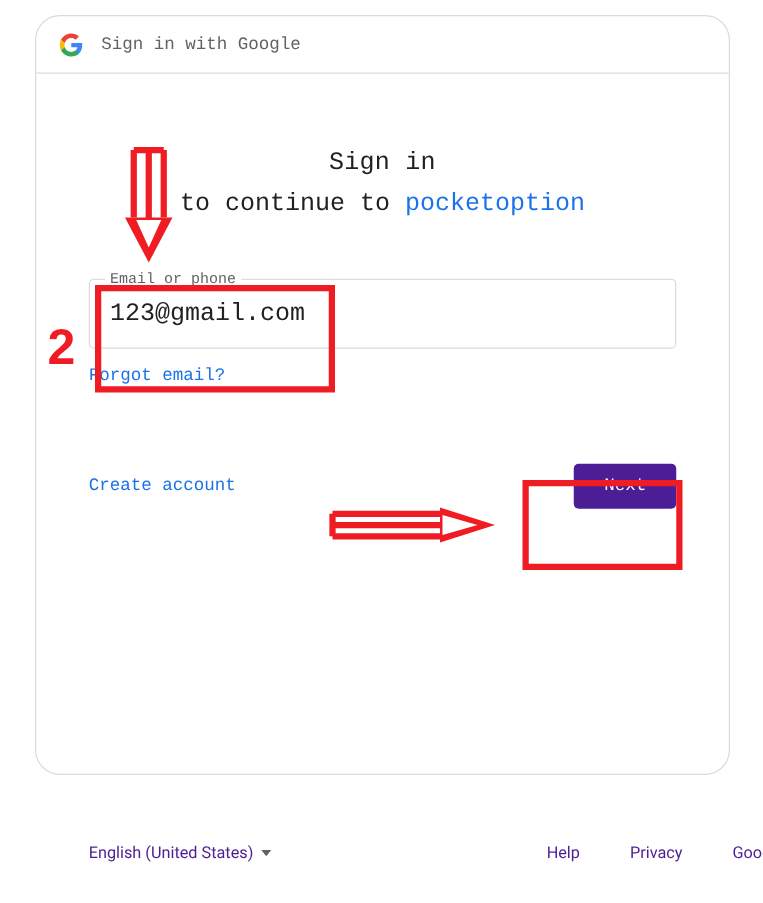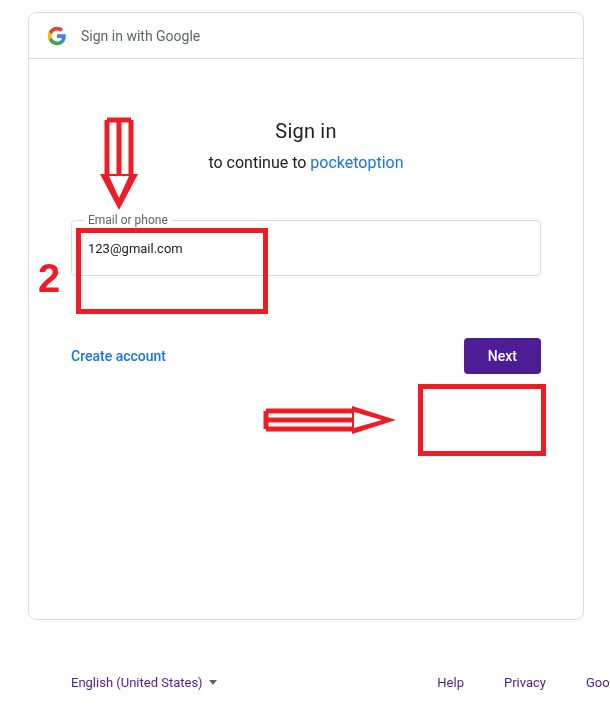--- a/index.html
+++ b/index.html
@@ -11,23 +11,24 @@
       position: relative;
       color: #202124;
     }
     .card {
       position: absolute;
       left: 28px;
       top: 12px;
       width: 556px;
       height: 608px;
       border: 1px solid #dadce0;
-      border-radius: 8px;
+      border-radius: 20px;
       overflow: hidden;
       background: #fff;
+      font-family: Liberation Mono, monospace;
     }
     .card-header {
       height: 46px;
       border-bottom: 1px solid #dadce0;
       display: flex;
       align-items: center;
       padding: 0 18px;
       gap: 14px;
     }
     .google-logo { width: 20px; height: 20px; display: block; }
@@ -39,21 +40,21 @@
     .title {
       text-align: center;
       font-size: 20px;
       font-weight: 400;
       color: #202124;
       margin-bottom: 10px;
       letter-spacing: 0.2px;
     }
     .subtitle {
       text-align: center;
-      font-size: 16px;
+      font-size: 20px;
       color: #202124;
       margin-bottom: 48px;
     }
     .subtitle .app-link { color: #1a73e8; }
     .field-wrap { position: relative; margin-bottom: 12px; }
     .input-outline {
       width: 100%;
       height: 56px;
       border: 1px solid #dadce0;
       border-radius: 4px;
@@ -67,21 +68,21 @@
       padding: 0 4px;
       font-size: 12px;
       color: #5f6368;
     }
     .text-input {
       border: none;
       outline: none;
       width: 100%;
       height: 100%;
       padding: 0 16px;
-      font-size: 13px;
+      font-size: 20px;
       color: #202124;
       background: transparent;
       font-family: inherit;
     }
     .link-row { margin-top: 10px; }
     .text-link {
       color: #1a73e8;
       font-size: 14px;
       font-weight: 500;
       cursor: pointer;
@@ -170,20 +171,23 @@
       <span>to continue to </span><span class="app-link">pocketoption</span>
     </div>
 
     <div class="field-wrap">
       <div class="input-outline">
         <span class="floating-label">Email or phone</span>
         <input class="text-input" type="text" value="123@gmail.com" style="">
       </div>
     </div>
 
+    <div class="link-row">
+      <a href="#" class="text-link">Forgot email?</a>
+    </div>
 
     <div class="action-row">
       <a href="#" class="text-link">Create account</a>
       <button class="next-btn">Next</button>
     </div>
   </div>
 </div>
 
 <div class="anno-step-num">2</div>
 

